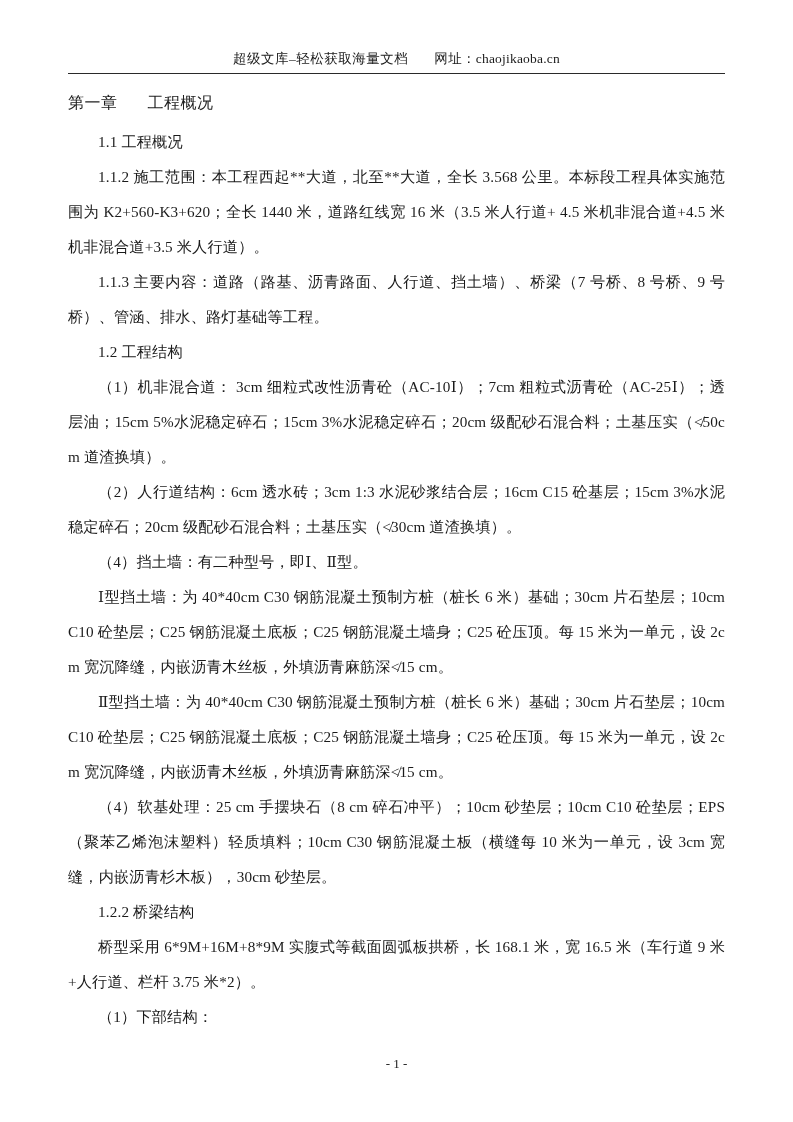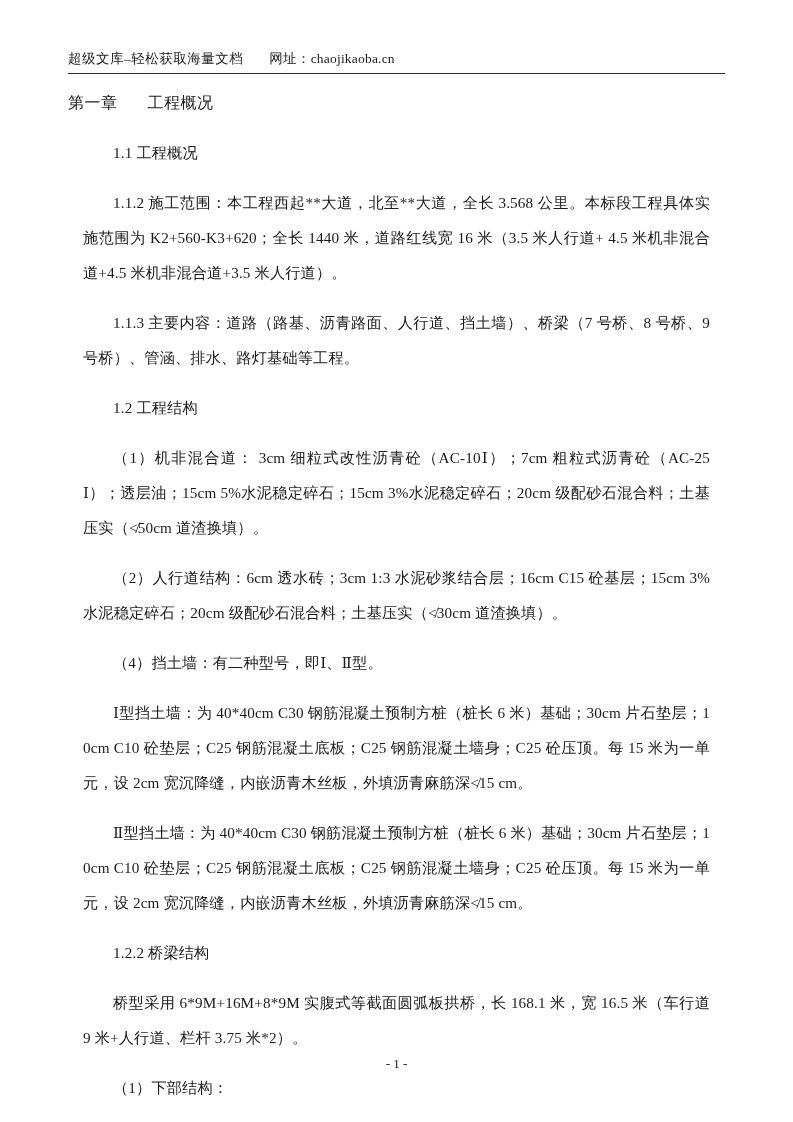--- a/index.html
+++ b/index.html
@@ -17,21 +17,21 @@
     font-family: "Liberation Serif", "DejaVu Serif", serif;
     color: #1a1a1a;
   }
 
   
   .header {
     position: absolute;
     top: 50px;
     left: 68px;
     width: 657px;
-    text-align: left;
+    text-align: center;
     font-size: 13.5px;
     line-height: 1.4;
     color: #1a1a1a;
     white-space: nowrap;
   }
   .header-brand {
     letter-spacing: 0.5px;
   }
   .header-gap {
     display: inline-block;
@@ -66,21 +66,21 @@
     line-height: 34px;
     margin-bottom: 4px;
     letter-spacing: 0.5px;
   }
   .title-gap {
     display: inline-block;
     width: 30px;
   }
 
   p.para {
-    margin: 15px;
+    margin: 0;
     font-size: 15.2px;
     line-height: 35px;
     text-align: justify;
     text-justify: inter-ideograph;
     letter-spacing: 0.15px;
     word-break: break-all;
   }
   p.indent {
     text-indent: 30px;
   }
@@ -117,20 +117,21 @@
 
     <p class="para indent">1.1 工程概况</p>
     <p class="para indent">1.1.2 施工范围：本工程西起**大道，北至**大道，全长 3.568 公里。本标段工程具体实施范围为 K2+560-K3+620；全长 1440 米，道路红线宽 16 米（3.5 米人行道+ 4.5 米机非混合道+4.5 米机非混合道+3.5 米人行道）。</p>
     <p class="para indent">1.1.3 主要内容：道路（路基、沥青路面、人行道、挡土墙）、桥梁（7 号桥、8 号桥、9 号桥）、管涵、排水、路灯基础等工程。</p>
     <p class="para indent">1.2 工程结构</p>
     <p class="para indent2">（1）机非混合道： 3cm 细粒式改性沥青砼（AC-10Ⅰ）；7cm 粗粒式沥青砼（AC-25Ⅰ）；透层油；15cm 5%水泥稳定碎石；15cm 3%水泥稳定碎石；20cm 级配砂石混合料；土基压实（≮50cm 道渣换填）。</p>
     <p class="para indent2">（2）人行道结构：6cm 透水砖；3cm 1:3 水泥砂浆结合层；16cm C15 砼基层；15cm 3%水泥稳定碎石；20cm 级配砂石混合料；土基压实（≮30cm 道渣换填）。</p>
     <p class="para indent2">（4）挡土墙：有二种型号，即Ⅰ、Ⅱ型。</p>
     <p class="para indent">Ⅰ型挡土墙：为 40*40cm C30 钢筋混凝土预制方桩（桩长 6 米）基础；30cm 片石垫层；10cm C10 砼垫层；C25 钢筋混凝土底板；C25 钢筋混凝土墙身；C25 砼压顶。每 15 米为一单元，设 2cm 宽沉降缝，内嵌沥青木丝板，外填沥青麻筋深≮15 cm。</p>
     <p class="para indent">Ⅱ型挡土墙：为 40*40cm C30 钢筋混凝土预制方桩（桩长 6 米）基础；30cm 片石垫层；10cm C10 砼垫层；C25 钢筋混凝土底板；C25 钢筋混凝土墙身；C25 砼压顶。每 15 米为一单元，设 2cm 宽沉降缝，内嵌沥青木丝板，外填沥青麻筋深≮15 cm。</p>
+    <p class="para indent2">（4）软基处理：25 cm 手摆块石（8 cm 碎石冲平）；10cm 砂垫层；10cm C10 砼垫层；EPS（聚苯乙烯泡沫塑料）轻质填料；10cm C30 钢筋混凝土板（横缝每 10 米为一单元，设 3cm 宽缝，内嵌沥青杉木板），30cm 砂垫层。</p>
     <p class="para indent">1.2.2 桥梁结构</p>
     <p class="para indent">桥型采用 6*9M+16M+8*9M 实腹式等截面圆弧板拱桥，长 168.1 米，宽 16.5 米（车行道 9 米+人行道、栏杆 3.75 米*2）。</p>
     <p class="para indent2">（1）下部结构：</p>
 
   </div>
 
   <div class="footer">
     <span>- 1 -</span>
   </div>
 

